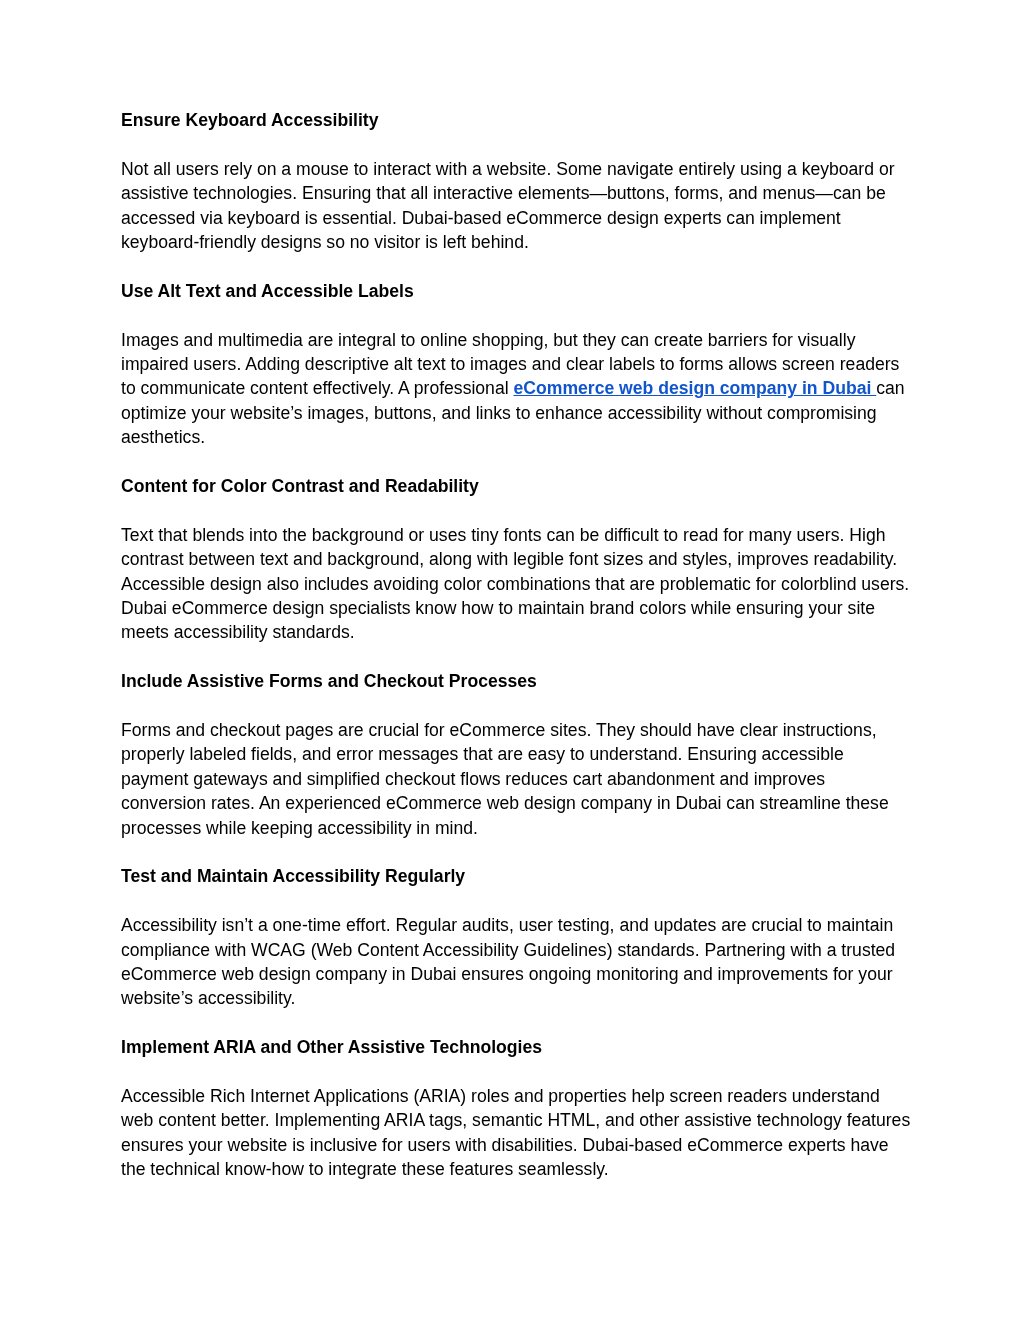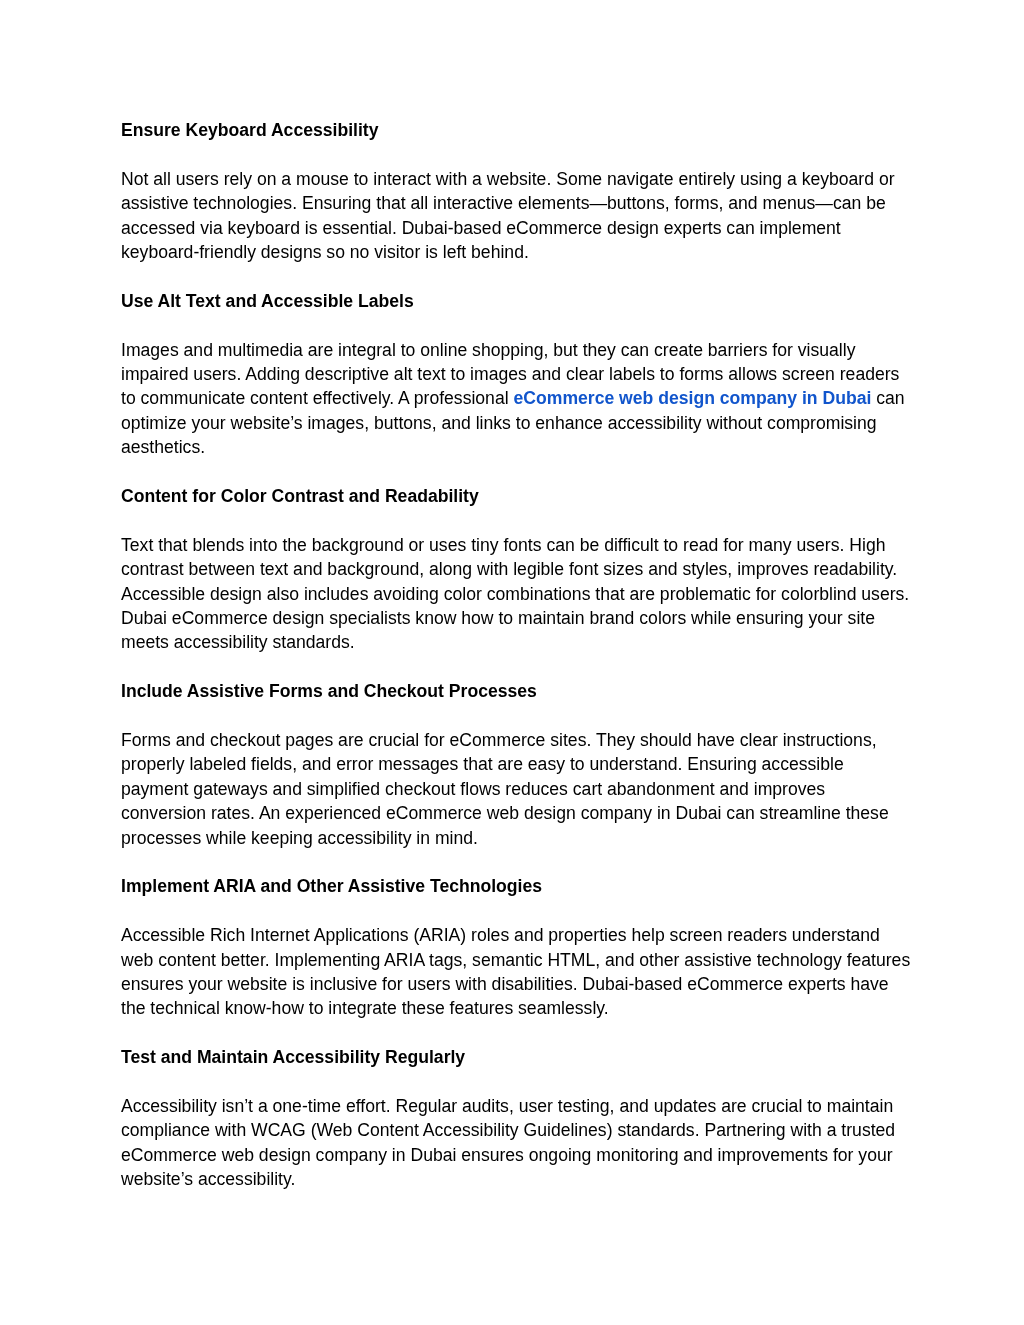--- a/index.html
+++ b/index.html
@@ -1,37 +1,38 @@
 <!DOCTYPE html>
 <html><head>
 <meta charset="utf-8">
 <style>
   html, body { margin: 0; padding: 0; background: #ffffff; }
   body { width: 1024px; height: 1325px; position: relative; overflow: hidden; }
   .page {
     position: absolute;
     left: 121px;
-    top: 118px;
+    top: 108px;
     width: 790px;
     font-family: "Liberation Sans", sans-serif;
     font-size: 17.6px;
     line-height: 24.4px;
     color: #000000;
   }
   .section-heading {
     font-weight: bold;
     margin: 0 0 24.4px 0;
     font-size: 17.6px;
   }
   .section-body {
     margin: 0 0 24.4px 0;
   }
   .doc-link {
     color: #1155cc;
     font-weight: bold;
+    text-decoration: underline;
     cursor: pointer;
   }
 </style>
 </head>
 <body>
 
 <div class="page">
 
   <div>
     <p class="section-heading">Ensure Keyboard Accessibility</p>
@@ -47,22 +48,22 @@
     <p class="section-heading">Content for Color Contrast and Readability</p>
     <p class="section-body">Text that blends into the background or uses tiny fonts can be difficult to read for many users. High contrast between text and background, along with legible font sizes and styles, improves readability. Accessible design also includes avoiding color combinations that are problematic for colorblind users. Dubai eCommerce design specialists know how to maintain brand colors while ensuring your site meets accessibility standards.</p>
   </div>
 
   <div>
     <p class="section-heading">Include Assistive Forms and Checkout Processes</p>
     <p class="section-body">Forms and checkout pages are crucial for eCommerce sites. They should have clear instructions, properly labeled fields, and error messages that are easy to understand. Ensuring accessible payment gateways and simplified checkout flows reduces cart abandonment and improves conversion rates. An experienced eCommerce web design company in Dubai can streamline these processes while keeping accessibility in mind.</p>
   </div>
 
   <div>
-    <p class="section-heading">Implement ARIA and Other Assistive Technologies</p>
-    <p class="section-body">Accessible Rich Internet Applications (ARIA) roles and properties help screen readers understand web content better. Implementing ARIA tags, semantic HTML, and other assistive technology features ensures your website is inclusive for users with disabilities. Dubai-based eCommerce experts have the technical know-how to integrate these features seamlessly.</p>
+    <p class="section-heading">Test and Maintain Accessibility Regularly</p>
+    <p class="section-body">Accessibility isn’t a one-time effort. Regular audits, user testing, and updates are crucial to maintain compliance with WCAG (Web Content Accessibility Guidelines) standards. Partnering with a trusted eCommerce web design company in Dubai ensures ongoing monitoring and improvements for your website’s accessibility.</p>
   </div>
 
   <div>
-    <p class="section-heading">Test and Maintain Accessibility Regularly</p>
-    <p class="section-body">Accessibility isn’t a one-time effort. Regular audits, user testing, and updates are crucial to maintain compliance with WCAG (Web Content Accessibility Guidelines) standards. Partnering with a trusted eCommerce web design company in Dubai ensures ongoing monitoring and improvements for your website’s accessibility.</p>
+    <p class="section-heading">Implement ARIA and Other Assistive Technologies</p>
+    <p class="section-body">Accessible Rich Internet Applications (ARIA) roles and properties help screen readers understand web content better. Implementing ARIA tags, semantic HTML, and other assistive technology features ensures your website is inclusive for users with disabilities. Dubai-based eCommerce experts have the technical know-how to integrate these features seamlessly.</p>
   </div>
 
 </div>
 
 </body></html>

